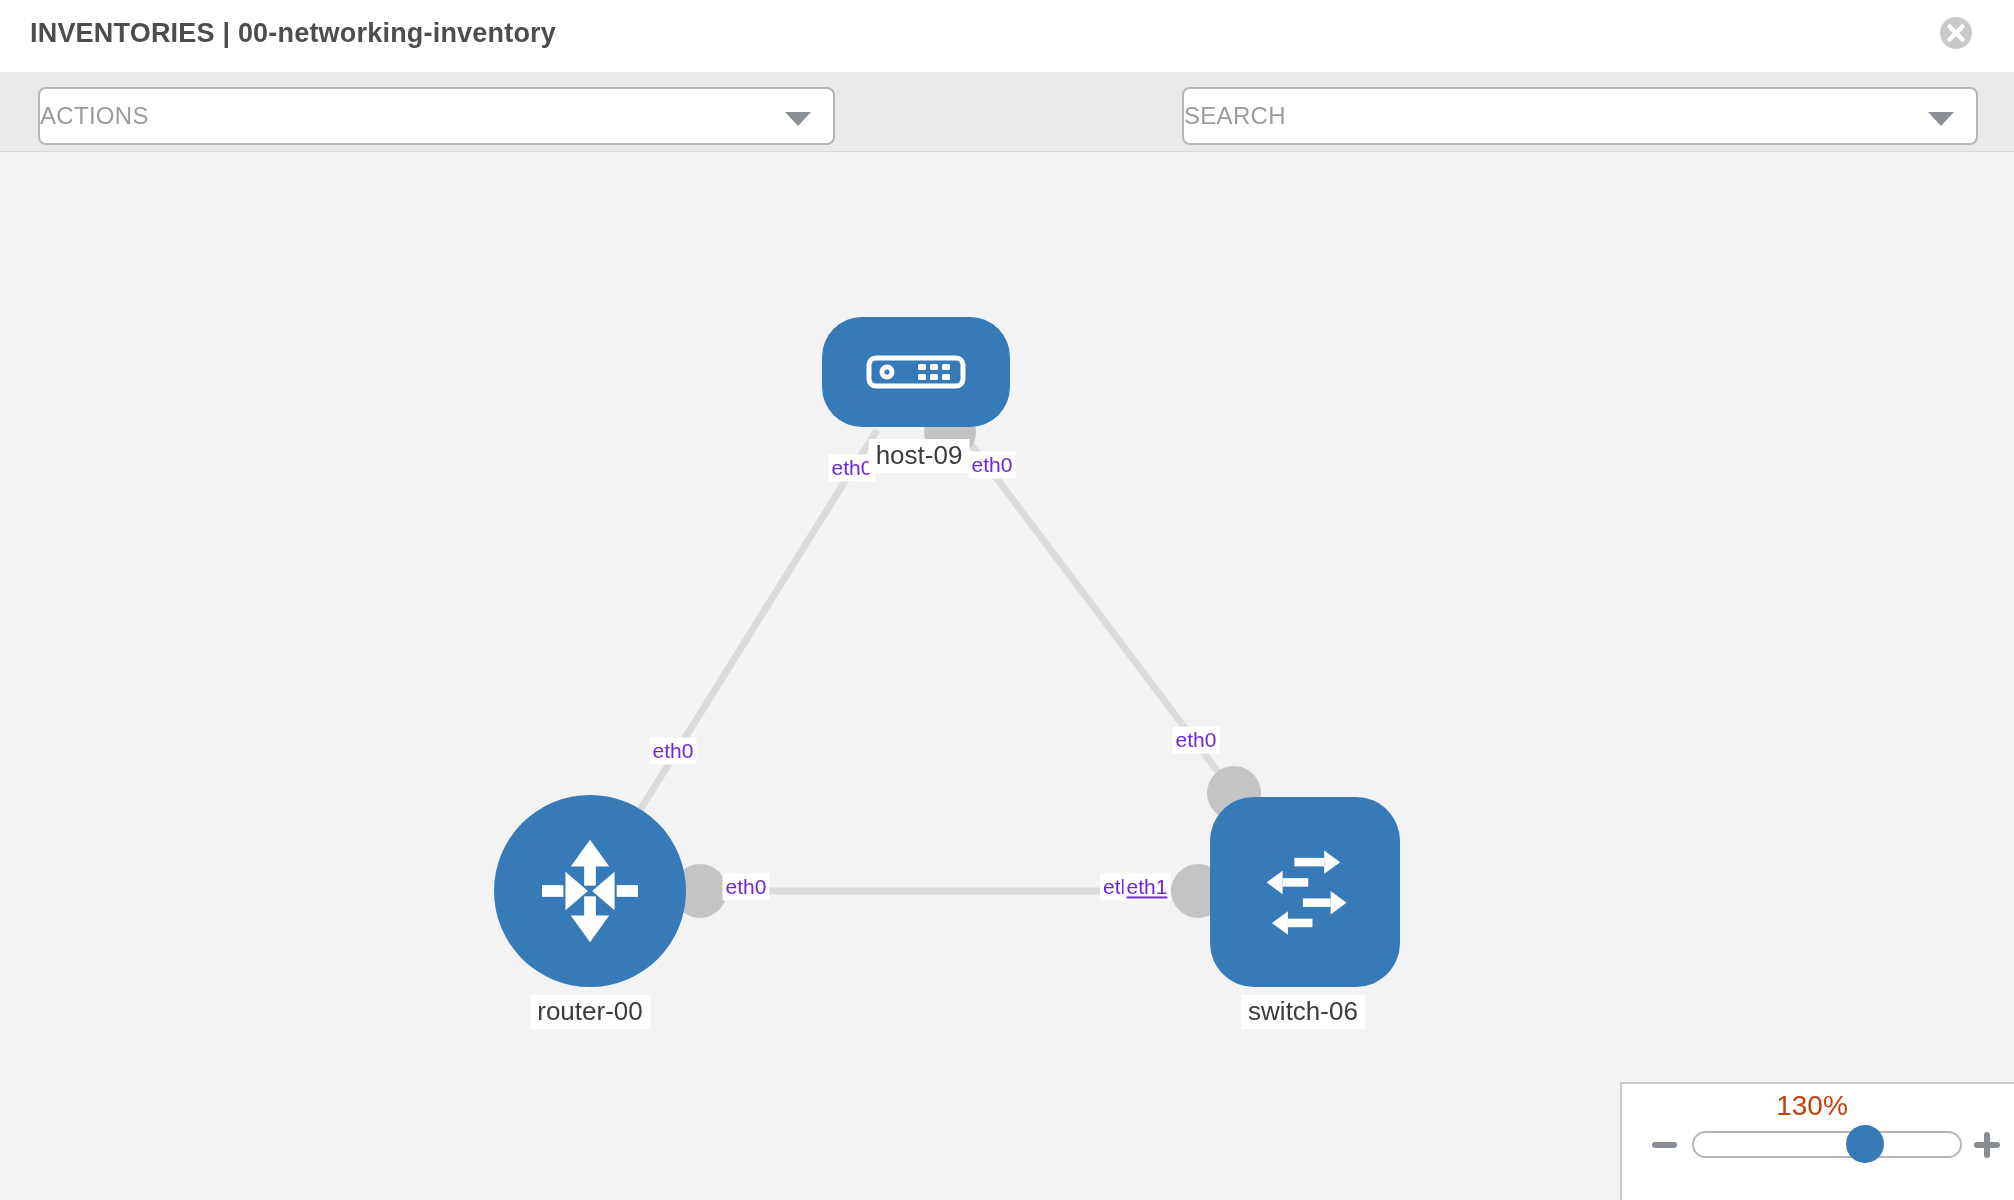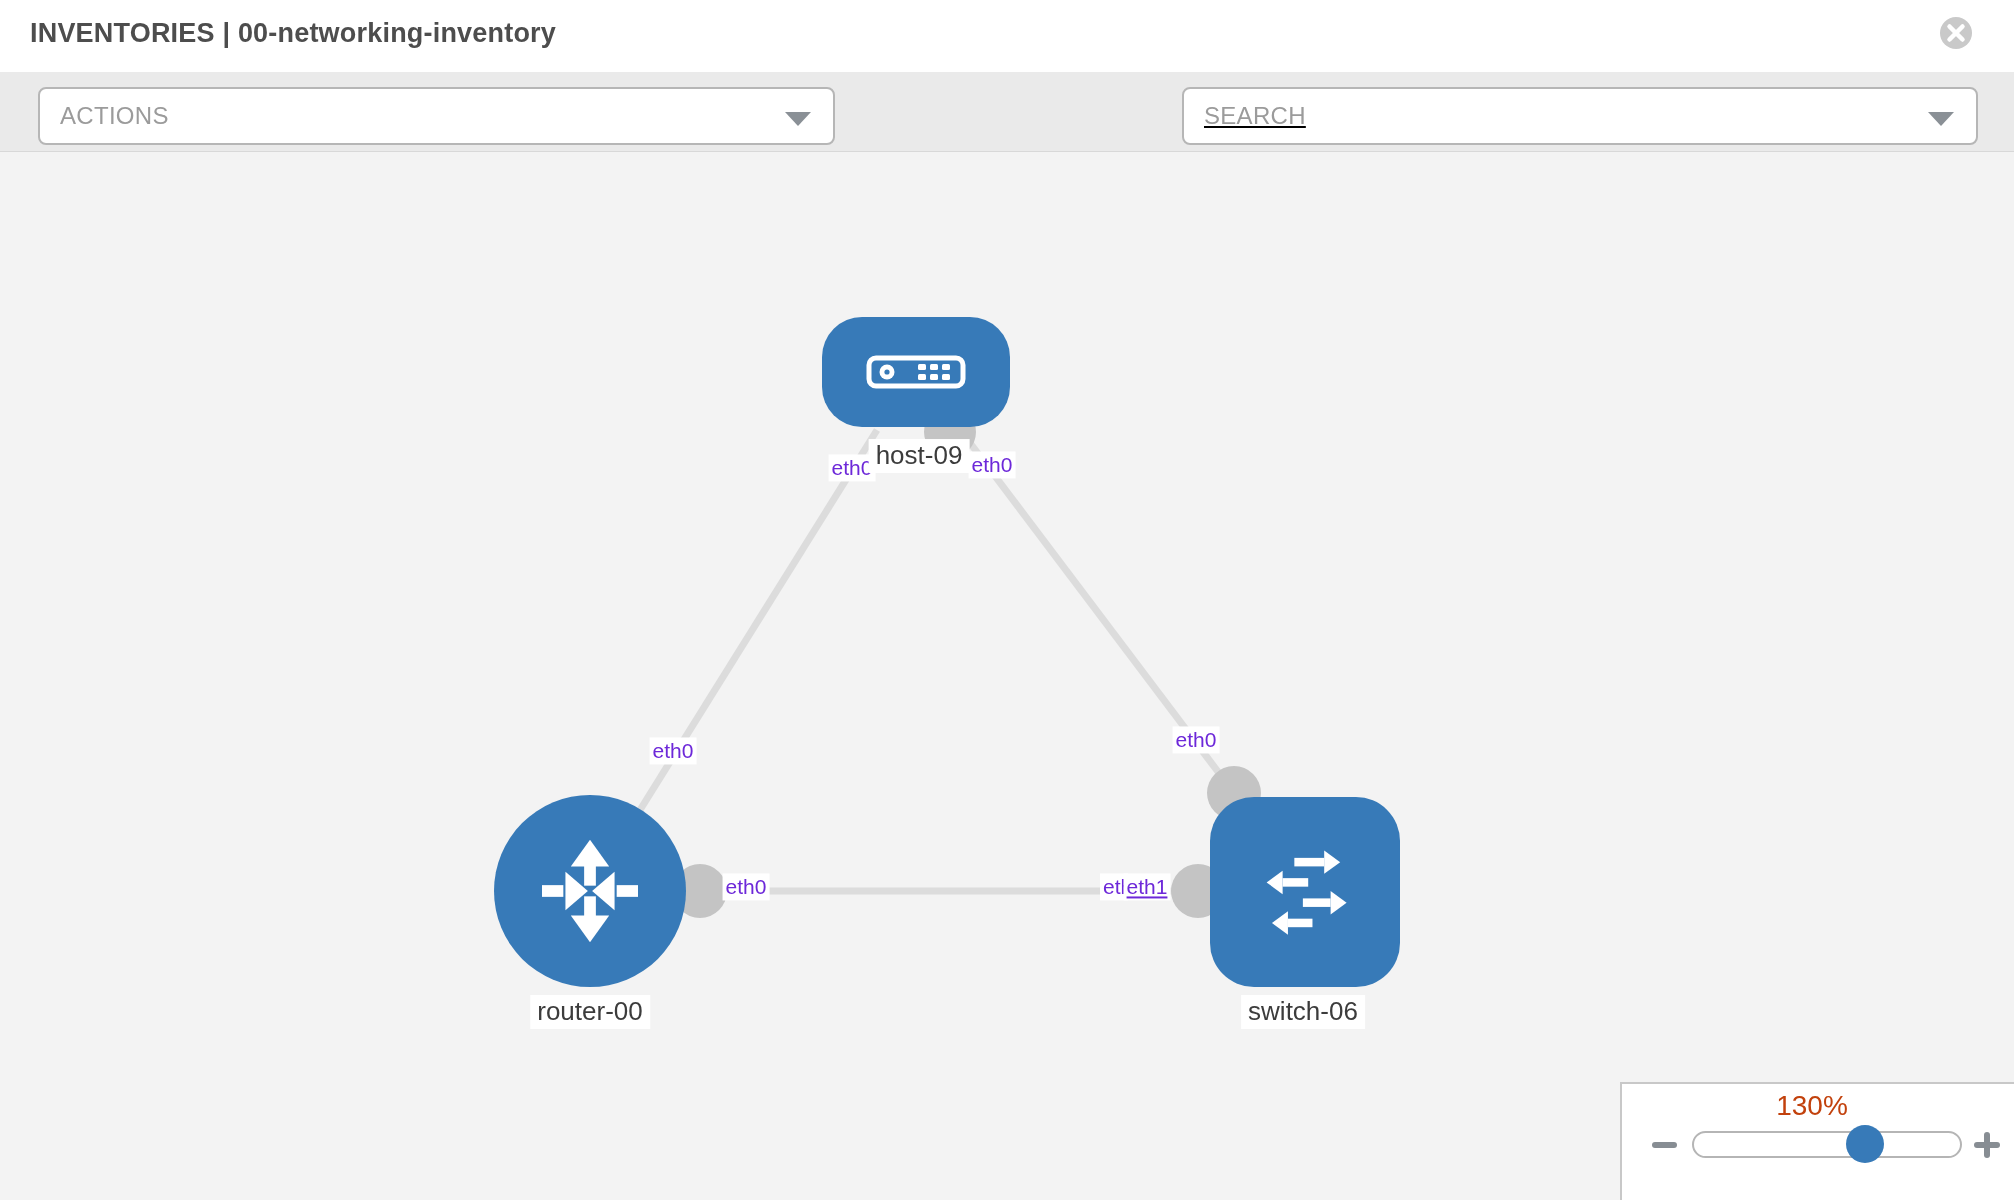--- a/index.html
+++ b/index.html
@@ -16,22 +16,22 @@
 
   
   .header{position:absolute;left:0;top:0;width:1754px;height:72px;background:#fff;}
   .header-title{position:absolute;left:30px;top:18px;font-size:27px;font-weight:700;color:#4d4d4d;letter-spacing:.2px;}
   .close-btn{position:absolute;left:1938px;top:15px;width:36px;height:36px;cursor:pointer;}
 
   
   .toolbar{position:absolute;left:0;top:72px;width:2014px;height:80px;background:var(--toolbar-bg);border-bottom:1px solid #d8d8d8;}
   .combo{position:absolute;top:15px;height:58px;background:#fff;border:2px solid #b6b6b6;border-radius:8px;display:flex;align-items:center;cursor:pointer;}
   .combo-actions{left:38px;width:797px;}
-  .combo-search{left:1182px;width:796px;text-decoration:underline;}
-  .combo-label{margin-left:20px;font-size:24px;color:#9b9b9b;letter-spacing:.3px;}
+  .combo-search{left:1182px;width:796px;}
+  .combo-label{font-size:24px;color:#9b9b9b;letter-spacing:.3px;}
   .caret{position:absolute;right:22px;top:23px;width:0;height:0;border-left:13px solid transparent;border-right:13px solid transparent;border-top:14px solid #8a9096;}
   .tool-icon{position:absolute;top:96px;width:38px;height:38px;cursor:pointer;}
   .tool-icon.wrench{left:1047px;}
   .tool-icon.key{left:1114px;}
 
   
   .canvas{position:absolute;left:0;top:152px;width:2014px;height:1048px;background:var(--canvas-bg);}
   .graph-svg{position:absolute;left:0;top:0;}
   .edge{stroke:var(--edge-gray);stroke-width:7;}
   .port{fill:var(--connector-gray);}

